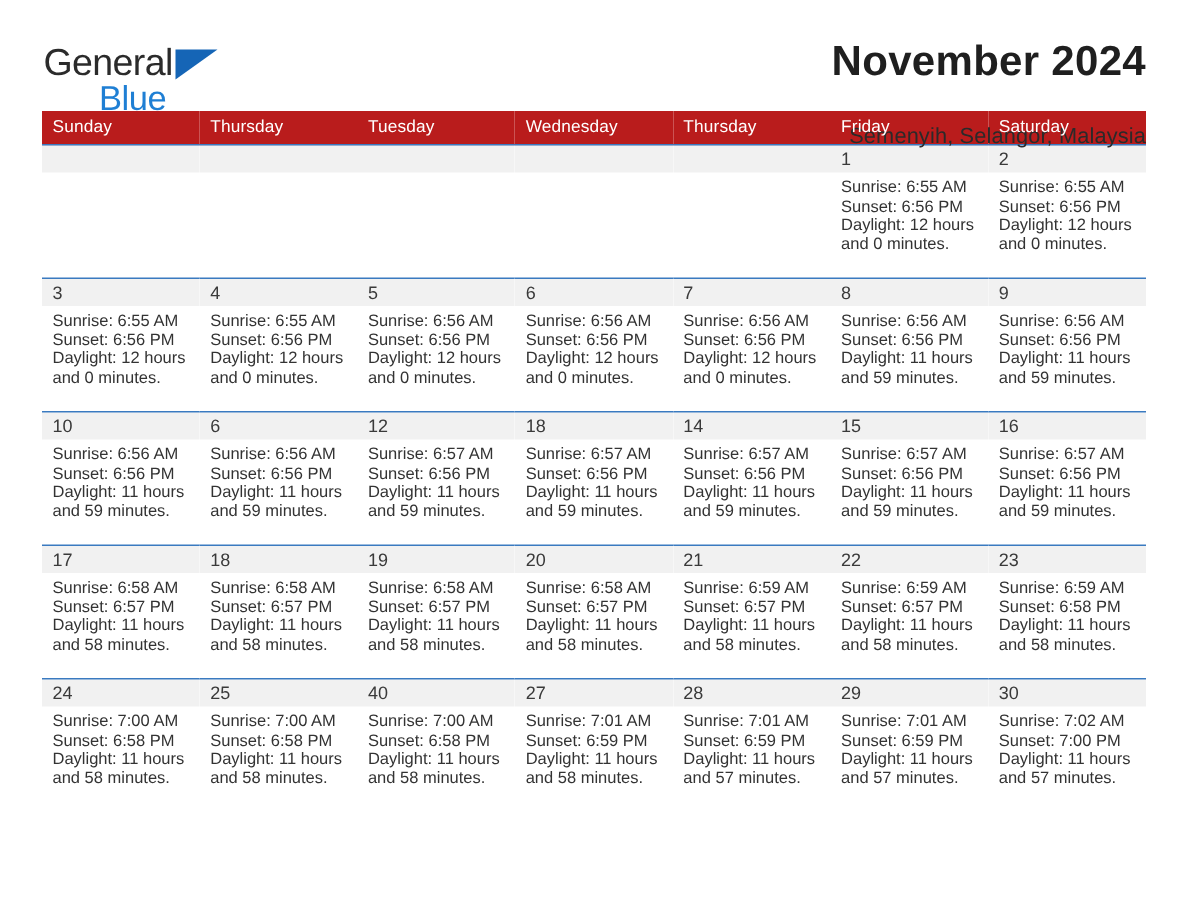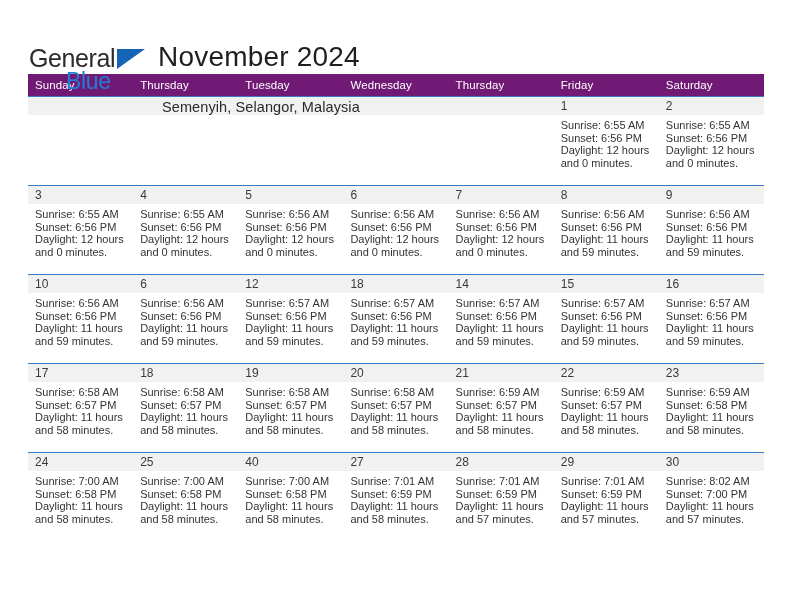--- a/index.html
+++ b/index.html
@@ -19,21 +19,22 @@
     width: 792px;
     height: 612px;
     box-sizing: border-box;
     padding: 0 28px;
   }
 
   
   .header {
     display: flex;
     align-items: flex-start;
-    padding-top: 42px;
+    justify-content: space-between;
+    padding-top: 26px;
     height: 74px;
     box-sizing: border-box;
   }
   .brand {
     position: relative;
     width: 130px;
     height: 52px;
     line-height: 1;
     user-select: none;
   }
@@ -63,40 +64,40 @@
     letter-spacing: -0.3px;
     color: #1f7fd4;
     font-family: "Liberation Sans", sans-serif;
   }
   .titles {
     text-align: right;
     padding-top: 0px;
   }
   .cal-title {
     font-size: 28px;
-    font-weight: normal;
+    font-weight: bold;
     color: #1f1f1f;
     line-height: 1.1;
     letter-spacing: 0.2px;
   }
   .cal-subtitle {
     font-size: 14.5px;
     color: #2a2a2a;
     margin-top: 26px;
     letter-spacing: 0.1px;
   }
 
   
   .calendar {
     width: 736px;
     border-collapse: collapse;
     table-layout: fixed;
   }
   .calendar th {
-    background: #701a75;
+    background: #b91c1c;
     color: #ffffff;
     font-size: 11.5px;
     font-weight: normal;
     text-align: left;
     padding: 5px 0 5px 7px;
     height: 19px;
     box-sizing: border-box;
     letter-spacing: 0.1px;
   }
   .calendar td {
@@ -442,21 +443,21 @@
             <div class="daynum-band">29</div>
             <div class="cell-body">
               <div>Sunrise: 7:01 AM</div>
               <div>Sunset: 6:59 PM</div>
               <div class="daylight">Daylight: 11 hours and 57 minutes.</div>
             </div>
           </td>
           <td>
             <div class="daynum-band">30</div>
             <div class="cell-body">
-              <div>Sunrise: 8:02 AM</div>
+              <div>Sunrise: 7:02 AM</div>
               <div>Sunset: 7:00 PM</div>
               <div class="daylight">Daylight: 11 hours and 57 minutes.</div>
             </div>
           </td>
         </tr>
       </tbody>
   </table>
 
 </div>
 

